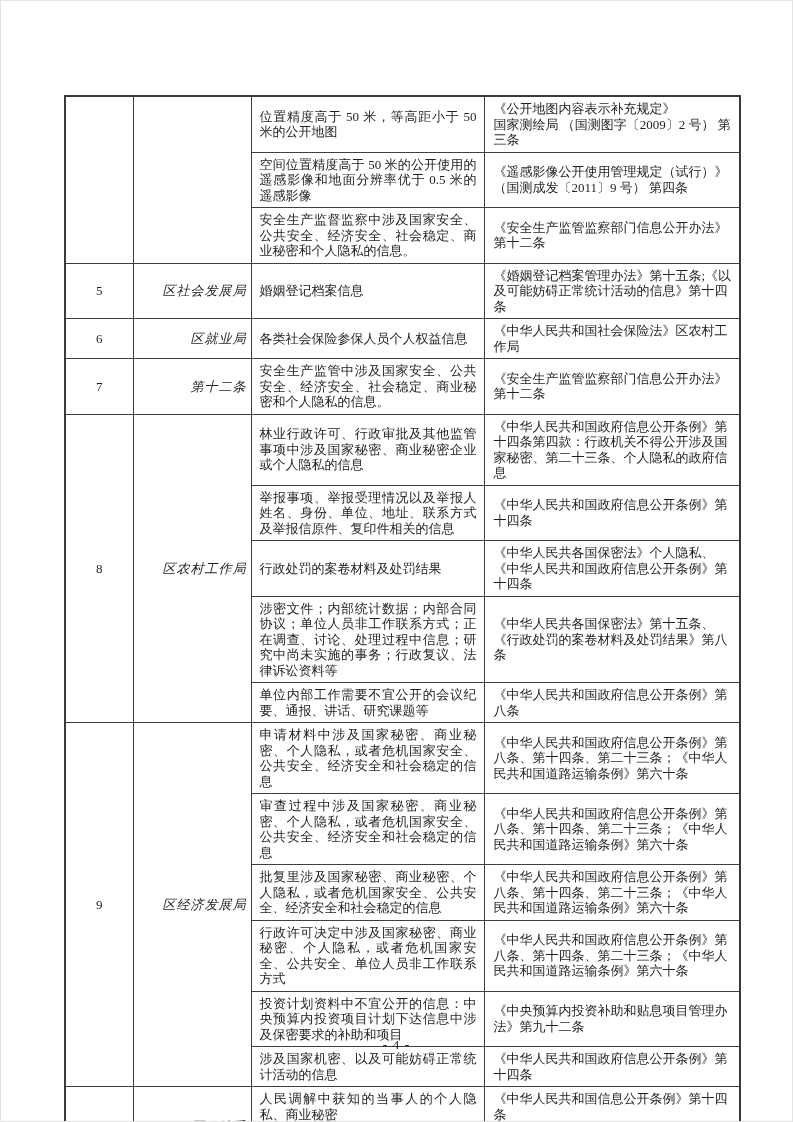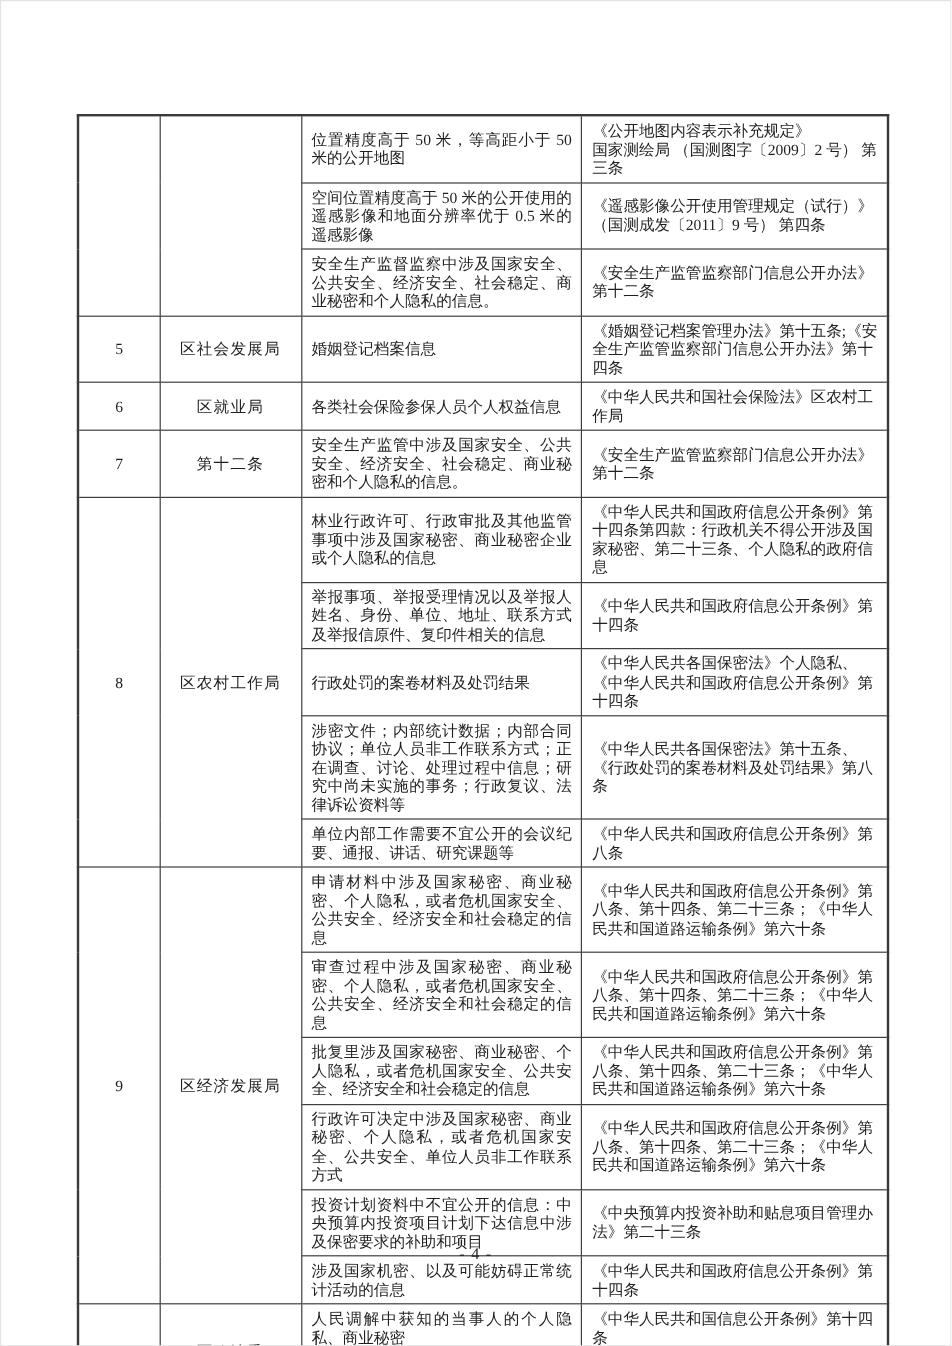--- a/index.html
+++ b/index.html
@@ -34,23 +34,24 @@
     vertical-align: middle;
     box-sizing: border-box;
     word-break: break-all;
   }
   td.col-no {
     text-align: center;
     font-size: 14px;
     font-family: "Liberation Serif", "DejaVu Serif", serif;
   }
   td.col-dept {
-    text-align: center;
+    text-align: right;
     letter-spacing: 1px;
     padding: 2px 4px;
+    font-style: italic;
   }
   td.col-desc {
     text-align: justify;
     padding: 4px 7px 4px 8px;
     margin-top: 45px;
   }
   td.col-legal {
     text-align: left;
     padding: 4px 6px 4px 9px;
     white-space: pre-line;
@@ -92,21 +93,21 @@
           <td class="col-legal">《遥感影像公开使用管理规定（试行）》（国测成发〔2011〕9 号） 第四条</td>
         </tr>
         <tr>
           <td class="col-desc">安全生产监督监察中涉及国家安全、公共安全、经济安全、社会稳定、商业秘密和个人隐私的信息。</td>
           <td class="col-legal">《安全生产监管监察部门信息公开办法》第十二条</td>
         </tr>
         <tr>
           <td class="col-no" rowspan="1">5</td>
           <td class="col-dept" rowspan="1">区社会发展局</td>
           <td class="col-desc">婚姻登记档案信息</td>
-          <td class="col-legal">《婚姻登记档案管理办法》第十五条;《安全生产监管监察部门信息公开办法》第十四条</td>
+          <td class="col-legal">《婚姻登记档案管理办法》第十五条;《以及可能妨碍正常统计活动的信息》第十四条</td>
         </tr>
         <tr>
           <td class="col-no" rowspan="1">6</td>
           <td class="col-dept" rowspan="1">区就业局</td>
           <td class="col-desc">各类社会保险参保人员个人权益信息</td>
           <td class="col-legal">《中华人民共和国社会保险法》区农村工作局</td>
         </tr>
         <tr>
           <td class="col-no" rowspan="1">7</td>
           <td class="col-dept" rowspan="1">第十二条</td>
@@ -148,21 +149,21 @@
         <tr>
           <td class="col-desc">批复里涉及国家秘密、商业秘密、个人隐私，或者危机国家安全、公共安全、经济安全和社会稳定的信息</td>
           <td class="col-legal">《中华人民共和国政府信息公开条例》第八条、第十四条、第二十三条；《中华人民共和国道路运输条例》第六十条</td>
         </tr>
         <tr>
           <td class="col-desc">行政许可决定中涉及国家秘密、商业秘密、个人隐私，或者危机国家安全、公共安全、单位人员非工作联系方式</td>
           <td class="col-legal">《中华人民共和国政府信息公开条例》第八条、第十四条、第二十三条；《中华人民共和国道路运输条例》第六十条</td>
         </tr>
         <tr>
           <td class="col-desc">投资计划资料中不宜公开的信息：中央预算内投资项目计划下达信息中涉及保密要求的补助和项目</td>
-          <td class="col-legal">《中央预算内投资补助和贴息项目管理办法》第二十三条</td>
+          <td class="col-legal">《中央预算内投资补助和贴息项目管理办法》第九十二条</td>
         </tr>
         <tr>
           <td class="col-desc">涉及国家机密、以及可能妨碍正常统计活动的信息</td>
           <td class="col-legal">《中华人民共和国政府信息公开条例》第十四条</td>
         </tr>
         <tr>
           <td class="col-no" rowspan="2">10</td>
           <td class="col-dept" rowspan="2">区政法委</td>
           <td class="col-desc">人民调解中获知的当事人的个人隐私、商业秘密</td>
           <td class="col-legal">《中华人民共和国信息公开条例》第十四条</td>

